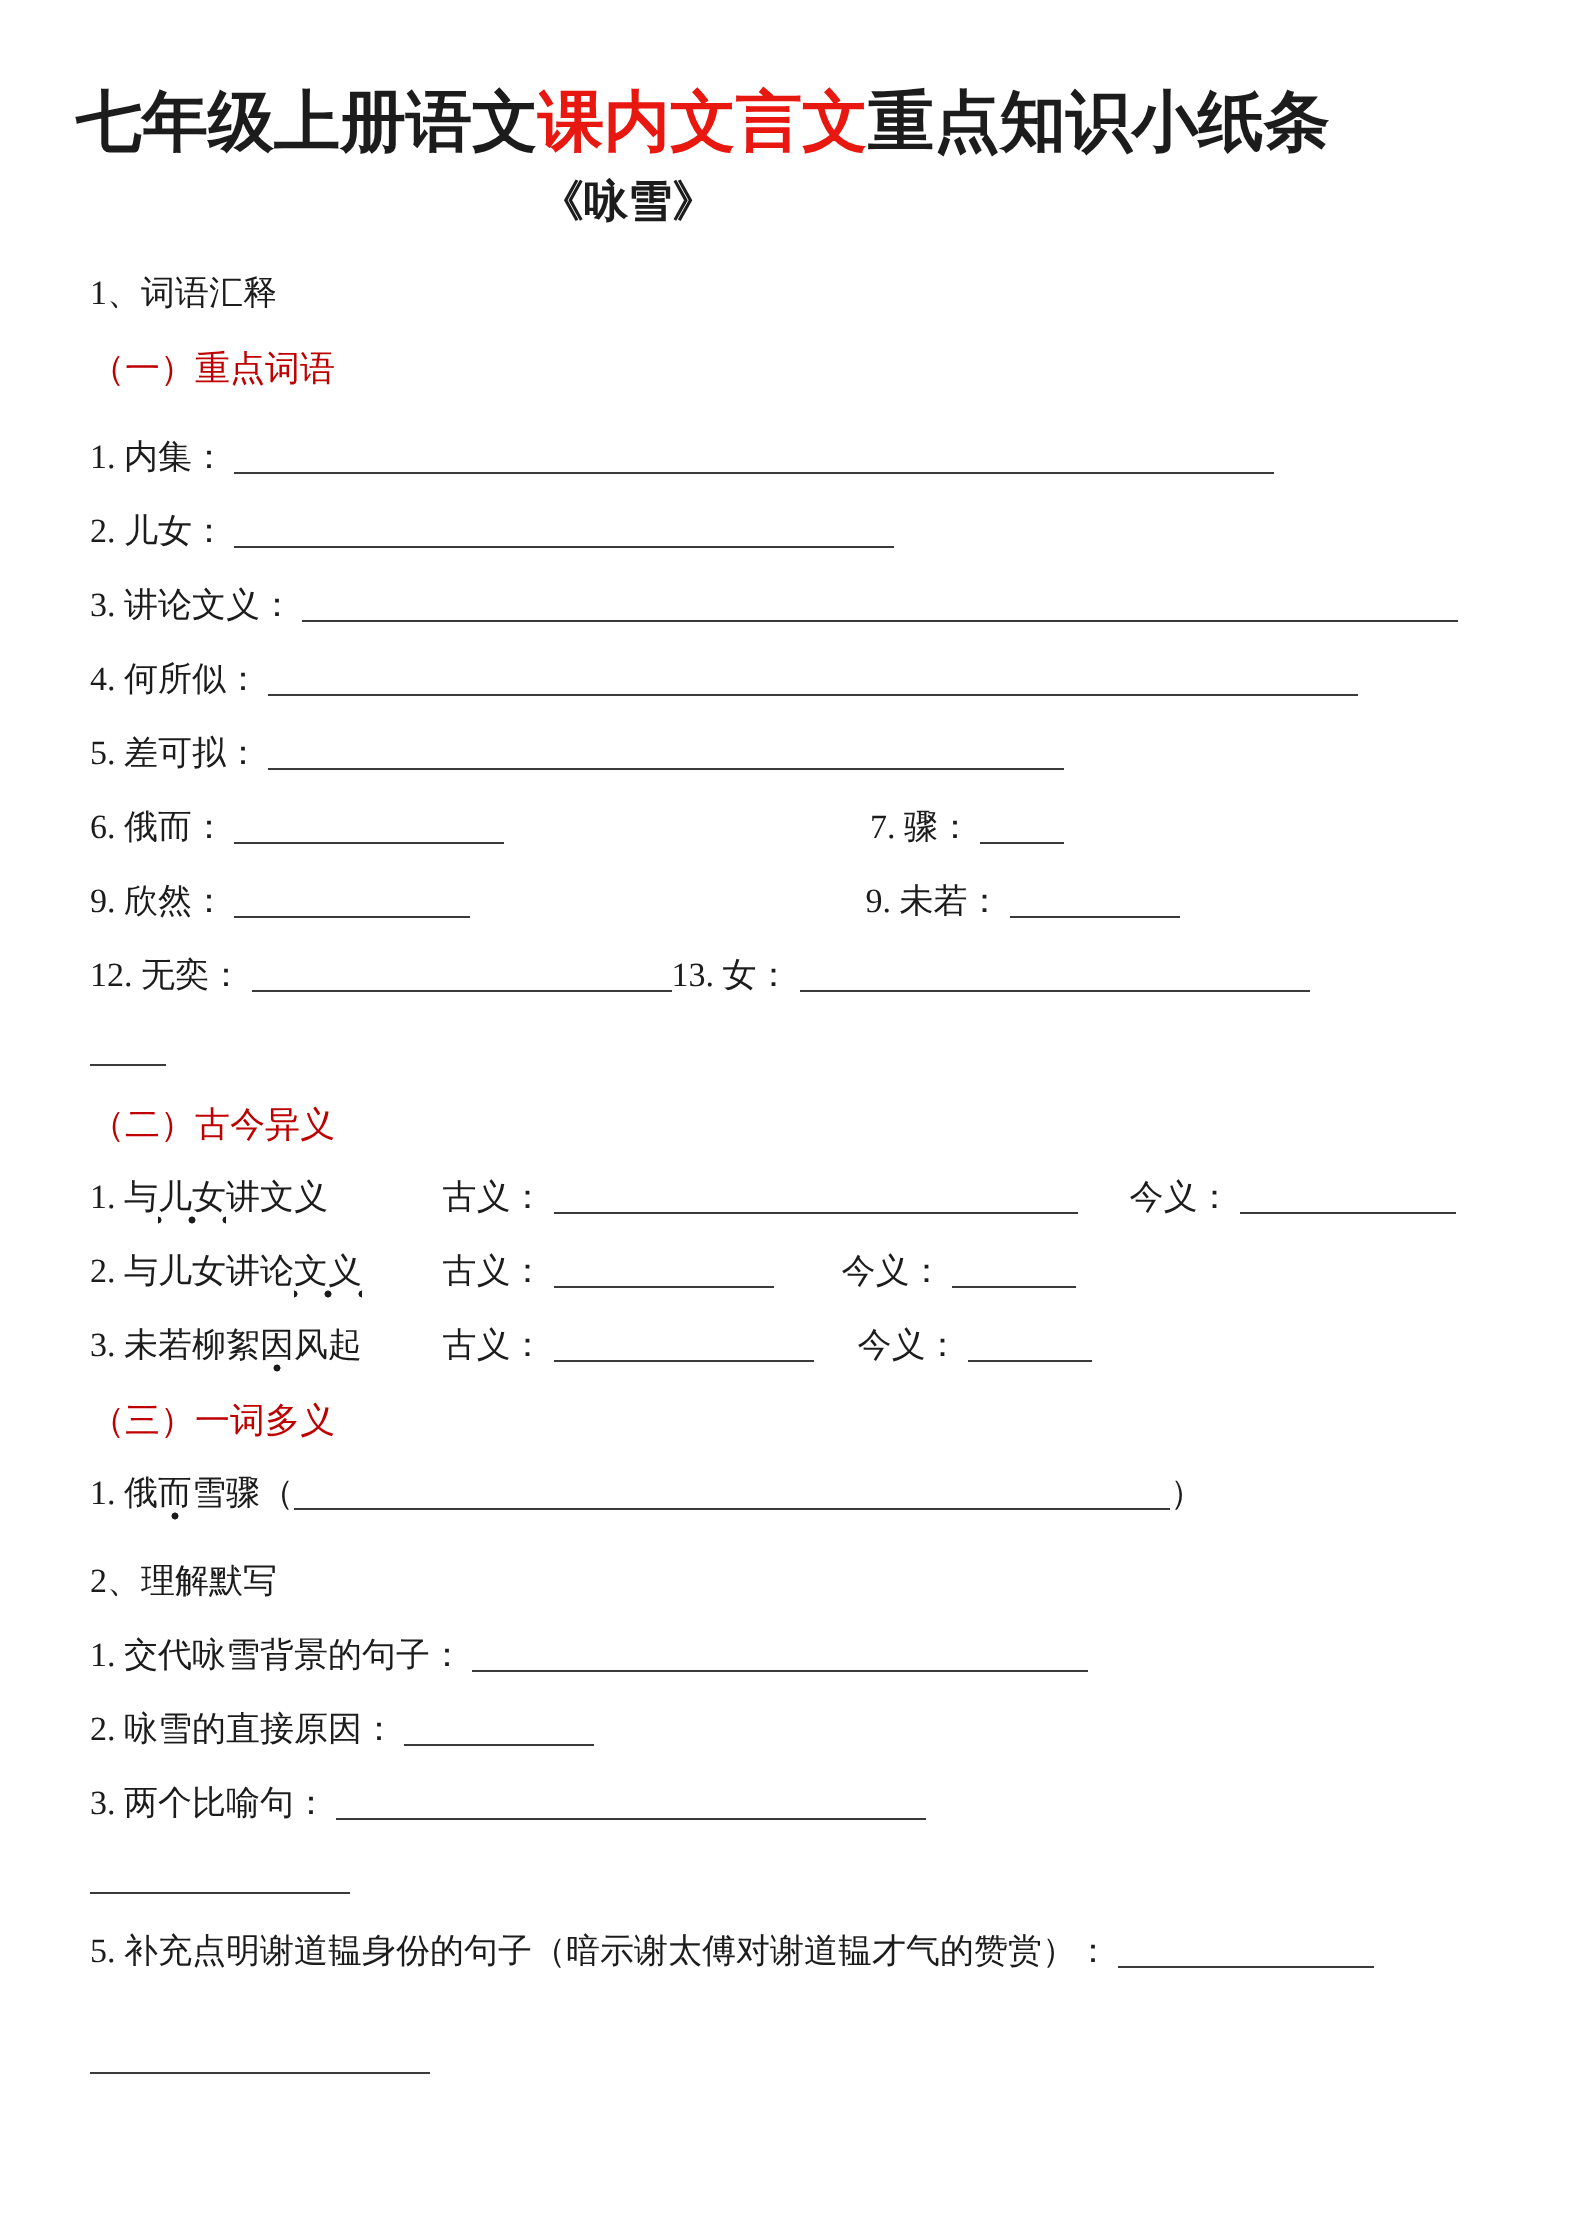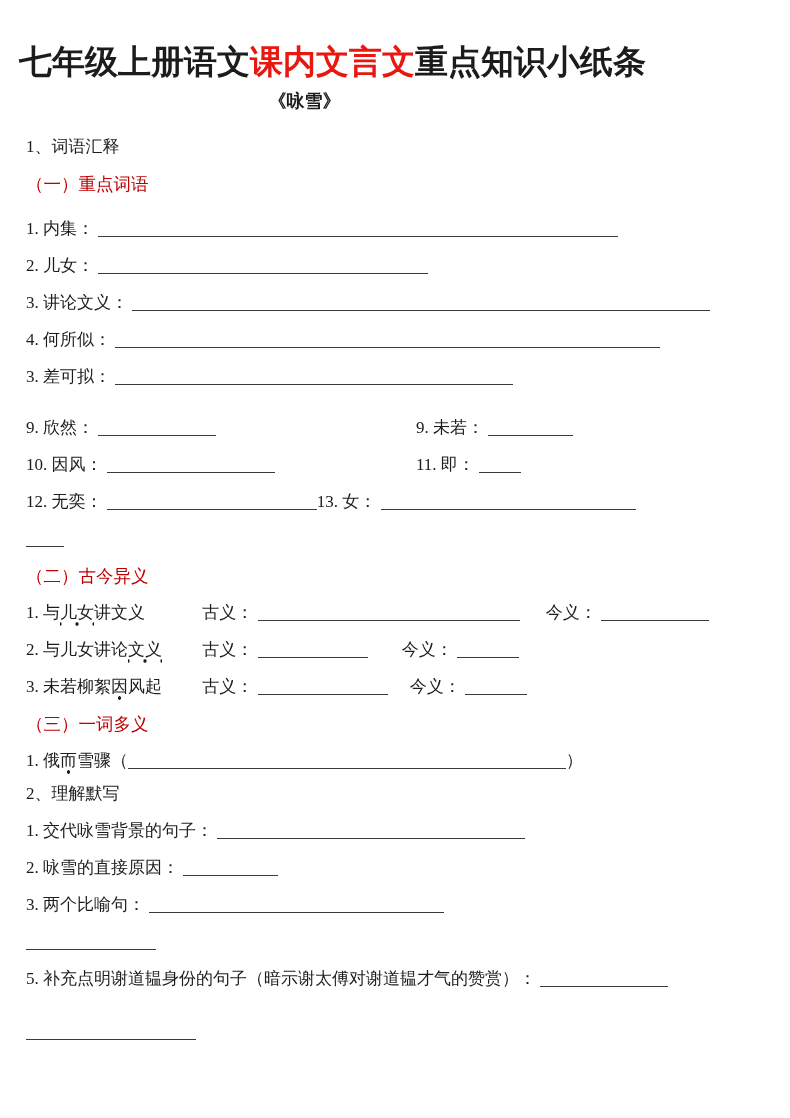--- a/index.html
+++ b/index.html
@@ -4,35 +4,35 @@
 <style>
   * { box-sizing: border-box; }
   html, body { margin: 0; padding: 0; }
   body {
     width: 790px; height: 1118px;
     background: #ffffff;
     font-family: "Liberation Serif", "DejaVu Serif", serif;
     color: #1c1c1c;
     overflow: hidden;
   }
-  .page { width: 630px; height: 1118px; padding: 42px 40px 0 26px; }
+  .page { width: 630px; height: 1118px; padding: 42px 40px 0 45px; }
 
   .title {
     text-align: center;
     font-size: 33px;
     font-weight: 700;
     line-height: 40px;
     margin: 0 0 0 -7px; 
     white-space: nowrap;
   }
   .title .red { color: #e8170f; }
 
   .subtitle {
     text-align: center;
-    font-size: 18px;
+    font-size: 22px;
     font-weight: 700;
     line-height: 22px;
     margin: 8px 0 0 -7px;
   }
 
   .sec-head {
     font-size: 17px;
     font-weight: 400;
     line-height: 22px;
     margin-top: 24px;
@@ -99,44 +99,42 @@
   </div>
   <div class="row">
     <span>3. 讲论文义：</span>
     <span class="blank" style="width:578px"></span>
   </div>
   <div class="row">
     <span>4. 何所似：</span>
     <span class="blank" style="width:545px"></span>
   </div>
   <div class="row">
-    <span>3. 差可拟：</span>
+    <span>5. 差可拟：</span>
     <span class="blank" style="width:398px"></span>
   </div>
 
   <div class="row two-col">
+    <div class="col-l">
+      <span>6. 俄而：</span>
+      <span class="blank" style="width:135px"></span>
+    </div>
+    <div class="col-r">
+      <span>7. 骤：</span>
+      <span class="blank" style="width:42px"></span>
+    </div>
   </div>
   <div class="row two-col">
     <div class="col-l">
       <span>9. 欣然：</span>
       <span class="blank" style="width:118px"></span>
     </div>
     <div class="col-r">
       <span>9. 未若：</span>
       <span class="blank" style="width:85px"></span>
-    </div>
-  </div>
-  <div class="row two-col">
-    <div class="col-l">
-      <span>10. 因风：</span>
-      <span class="blank" style="width:168px"></span>
-    </div>
-    <div class="col-r">
-      <span>11. 即：</span>
-      <span class="blank" style="width:42px"></span>
     </div>
   </div>
   <div class="row two-col">
     <div class="col-l">
       <span>12. 无奕：</span>
       <span class="blank" style="width:210px"></span>
     </div>
     <div class="col-r">
       <span>13. 女：</span>
       <span class="blank" style="width:255px"></span>
@@ -169,21 +167,21 @@
     <span>今义：</span>
     <span class="blank" style="width:62px"></span>
   </div>
 
   <div class="red-head">（三）一词多义</div>
 
   <div class="row">
     <span><span>1. 俄</span><span class="emph">而</span><span>雪骤</span></span><span>（</span><span class="blank" style="width:438px"></span><span>）</span>
   </div>
 
-  <div class="sec-head" style="margin-top:11px">2、理解默写</div>
+  <div class="sec-head" style="margin-top:22px">2、理解默写</div>
 
   <div class="row">
     <span>1. 交代咏雪背景的句子：</span>
     <span class="blank gap-s" style="width:308px"></span>
   </div>
   <div class="row">
     <span>2. 咏雪的直接原因：</span>
     <span class="blank gap-s" style="width:95px"></span>
   </div>
   <div class="row">

